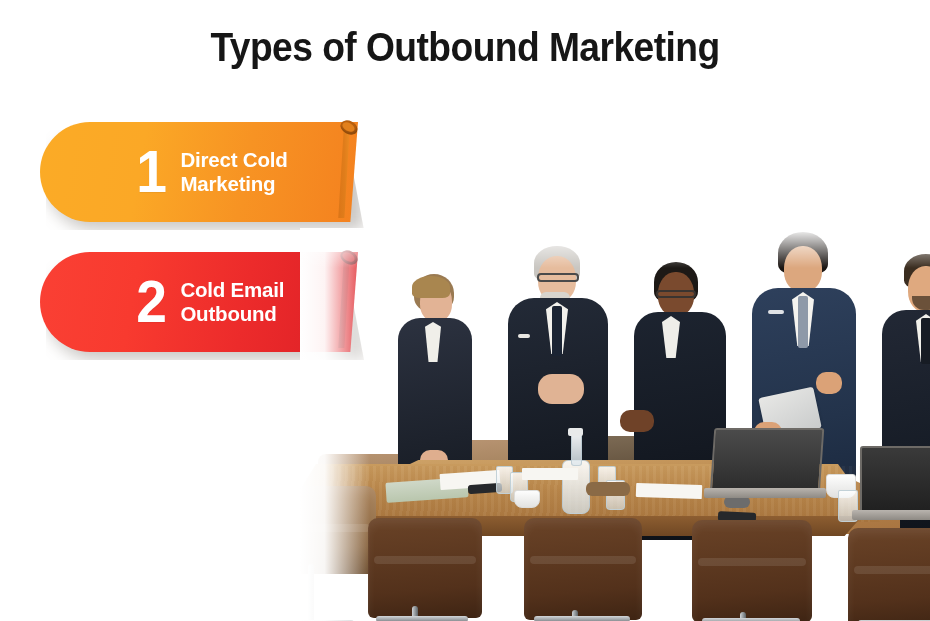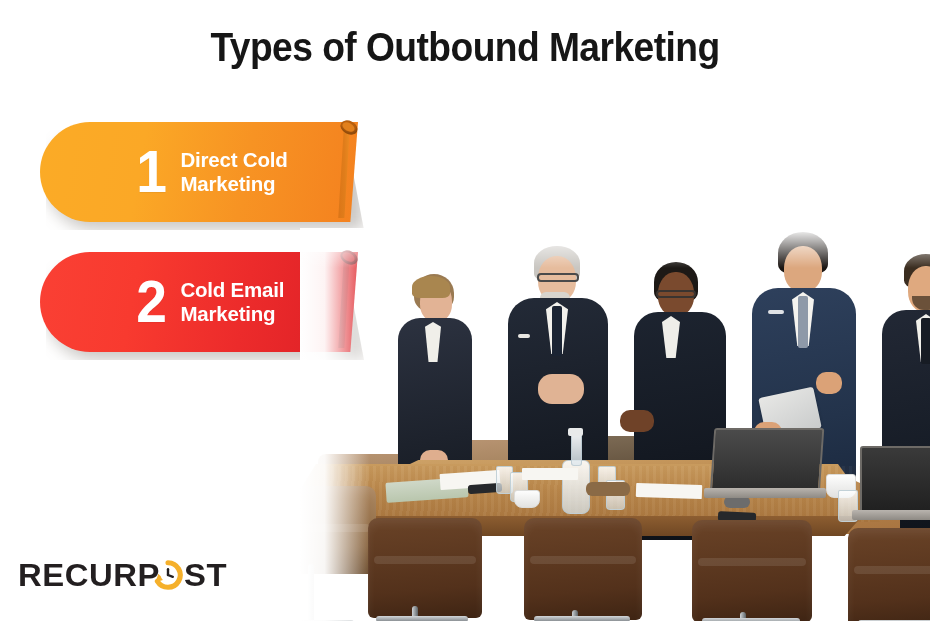--- a/index.html
+++ b/index.html
@@ -353,21 +353,21 @@
     <div class="banner-shadow"></div>
     <div class="banner-body"></div>
     <div class="banner-fold">
       <div class="fold-strip"></div>
       <div class="fold-cap"></div>
       <div class="fold-cap-inner"></div>
     </div>
     <div class="banner-content">
       <div class="banner-number">2</div>
       <div class="banner-label">Cold Email
-Marketing</div>
+Outbound</div>
     </div>
   </div>
 
   <div id="photo">
     <div id="photo-inner">
 
       <div class="chair-far" style="left:18px; top:226px; width:96px; height:64px;"></div>
       <div class="chair-far" style="left:146px; top:212px; width:102px; height:62px;"></div>
       <div class="chair-far" style="left:288px; top:208px; width:100px; height:58px; background:linear-gradient(175deg,#7d6b55 0%,#5d4c38 70%,#43351f 100%);"></div>
       <div class="chair-far" style="left:410px; top:214px; width:102px; height:60px; background:linear-gradient(175deg,#8d7256 0%,#6b5338 70%,#4b3722 100%);"></div>
@@ -475,27 +475,14 @@
       <div class="chair-base" style="left:402px; top:390px; width:98px;"></div>
 
       <div class="chair" style="left:548px; top:300px; width:116px; height:98px;"></div>
       <div class="chair-base" style="left:558px; top:392px; width:94px;"></div>
 
       <div class="photo-fade-l"></div>
       <div class="photo-fade-t"></div>
     </div>
   </div>
 
-  <div id="logo">
-    <span class="logo-text">RECURP</span>
-    <span class="logo-clock">
-      <svg viewBox="0 0 100 100" width="30" height="30" aria-hidden="true">
-        <path d="M50 9 A41 41 0 1 1 14.5 71" fill="none" stroke="#F5B02B" stroke-width="17" stroke-linecap="round"></path>
-        <path d="M18 46 L8 74 L36 66 Z" fill="#F5B02B"></path>
-        <circle cx="50" cy="50" r="24" fill="#ffffff"></circle>
-        <line x1="50" y1="50" x2="50" y2="31" stroke="#231F20" stroke-width="8" stroke-linecap="round"></line>
-        <line x1="50" y1="50" x2="66" y2="56" stroke="#231F20" stroke-width="8" stroke-linecap="round"></line>
-      </svg>
-    </span>
-    <span class="logo-text">ST</span>
-  </div>
 
 </div>
 
 </body></html>

